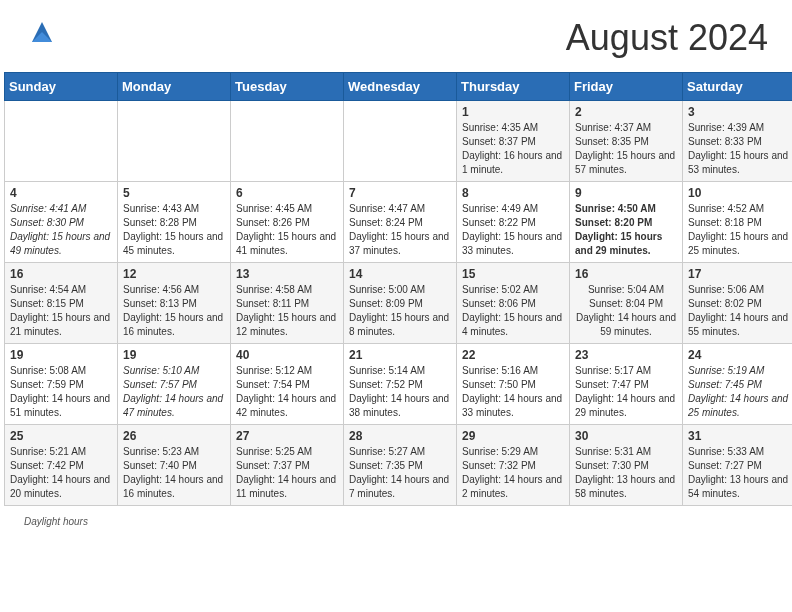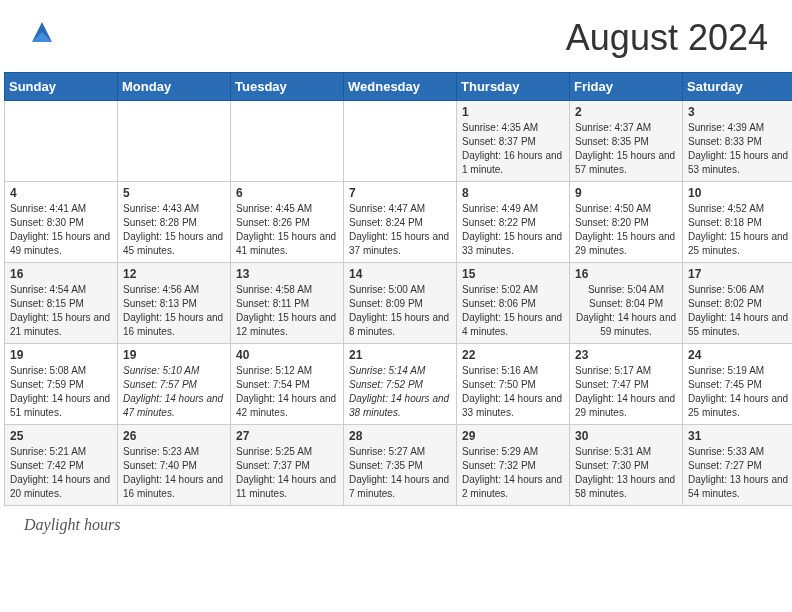--- a/index.html
+++ b/index.html
@@ -92,23 +92,22 @@
     .day-info {
       font-size: 10px;
       line-height: 1.4;
       color: #333;
     }
     .empty-cell {
       background: #fff !important;
     }
     .footer {
       padding: 6px 24px 4px 24px;
-      font-size: 16px;
+      font-size: 10px;
       color: #555;
-      font-family: Liberation Serif, serif;
     }
     .footer span {
       font-style: italic;
     }
   </style>
 </head>
 <body>
 
 <div class="header">
   <div class="logo">
@@ -155,21 +154,21 @@
         <td>
           <span class="day-num">3</span>
           <div class="day-info" style="white-space: pre-line;">Sunrise: 4:39 AM
 Sunset: 8:33 PM
 Daylight: 15 hours and 53 minutes.</div>
         </td>
       </tr>
       <tr>
         <td>
           <span class="day-num">4</span>
-          <div class="day-info" style="white-space: pre-line;">Sunrise: 4:41 AM
+          <div class="day-info" style="white-space: pre-line; font-style: italic;">Sunrise: 4:41 AM
 Sunset: 8:30 PM
 Daylight: 15 hours and 49 minutes.</div>
         </td>
         <td>
           <span class="day-num">5</span>
           <div class="day-info" style="white-space: pre-line;">Sunrise: 4:43 AM
 Sunset: 8:28 PM
 Daylight: 15 hours and 45 minutes.</div>
         </td>
         <td>
@@ -185,21 +184,21 @@
 Daylight: 15 hours and 37 minutes.</div>
         </td>
         <td>
           <span class="day-num">8</span>
           <div class="day-info" style="white-space: pre-line;">Sunrise: 4:49 AM
 Sunset: 8:22 PM
 Daylight: 15 hours and 33 minutes.</div>
         </td>
         <td>
           <span class="day-num">9</span>
-          <div class="day-info" style="white-space: pre-line;">Sunrise: 4:50 AM
+          <div class="day-info" style="white-space: pre-line; font-weight: bold;">Sunrise: 4:50 AM
 Sunset: 8:20 PM
 Daylight: 15 hours and 29 minutes.</div>
         </td>
         <td>
           <span class="day-num">10</span>
           <div class="day-info" style="white-space: pre-line;">Sunrise: 4:52 AM
 Sunset: 8:18 PM
 Daylight: 15 hours and 25 minutes.</div>
         </td>
       </tr>
@@ -261,39 +260,39 @@
 Daylight: 14 hours and 47 minutes.</div>
         </td>
         <td>
           <span class="day-num">40</span>
           <div class="day-info" style="white-space: pre-line;">Sunrise: 5:12 AM
 Sunset: 7:54 PM
 Daylight: 14 hours and 42 minutes.</div>
         </td>
         <td>
           <span class="day-num">21</span>
-          <div class="day-info" style="white-space: pre-line; font-style: italic;">Sunrise: 5:14 AM
+          <div class="day-info" style="white-space: pre-line;">Sunrise: 5:14 AM
 Sunset: 7:52 PM
 Daylight: 14 hours and 38 minutes.</div>
         </td>
         <td>
           <span class="day-num">22</span>
           <div class="day-info" style="white-space: pre-line;">Sunrise: 5:16 AM
 Sunset: 7:50 PM
 Daylight: 14 hours and 33 minutes.</div>
         </td>
         <td>
           <span class="day-num">23</span>
           <div class="day-info" style="white-space: pre-line;">Sunrise: 5:17 AM
 Sunset: 7:47 PM
 Daylight: 14 hours and 29 minutes.</div>
         </td>
         <td>
           <span class="day-num">24</span>
-          <div class="day-info" style="white-space: pre-line;">Sunrise: 5:19 AM
+          <div class="day-info" style="white-space: pre-line; font-style: italic;">Sunrise: 5:19 AM
 Sunset: 7:45 PM
 Daylight: 14 hours and 25 minutes.</div>
         </td>
       </tr>
       <tr>
         <td>
           <span class="day-num">25</span>
           <div class="day-info" style="white-space: pre-line;">Sunrise: 5:21 AM
 Sunset: 7:42 PM
 Daylight: 14 hours and 20 minutes.</div>

